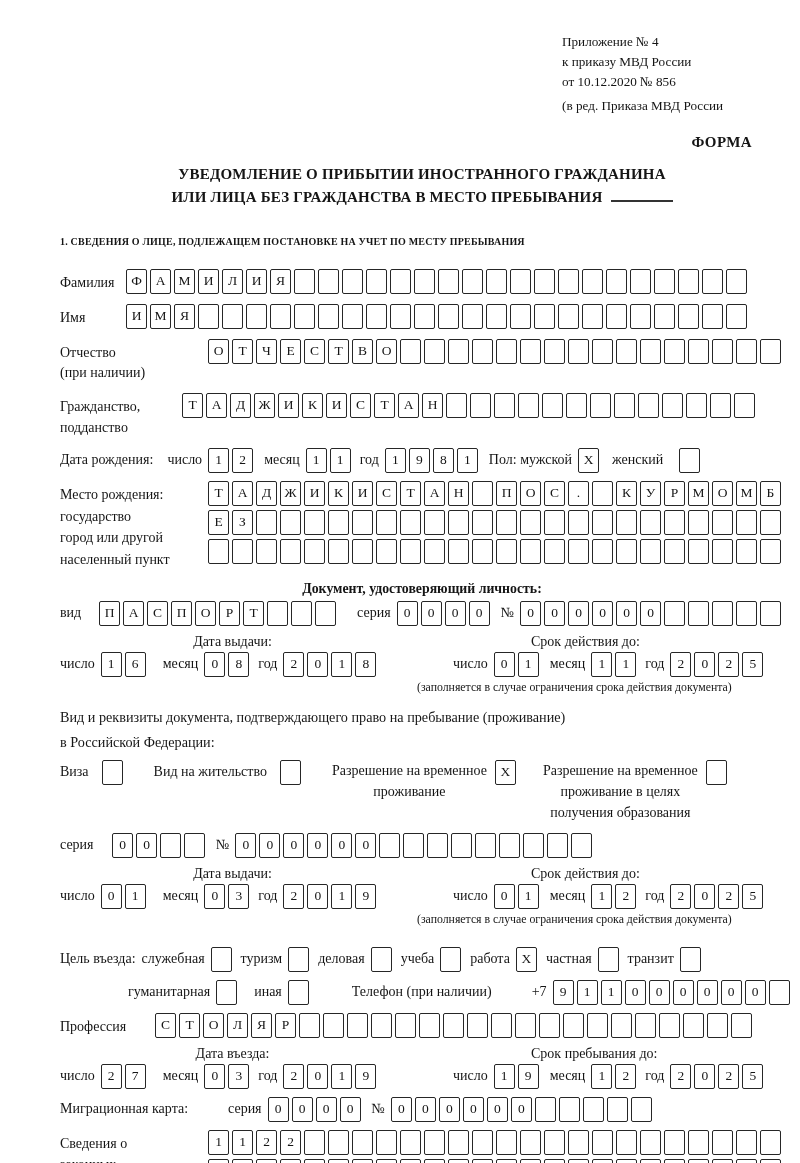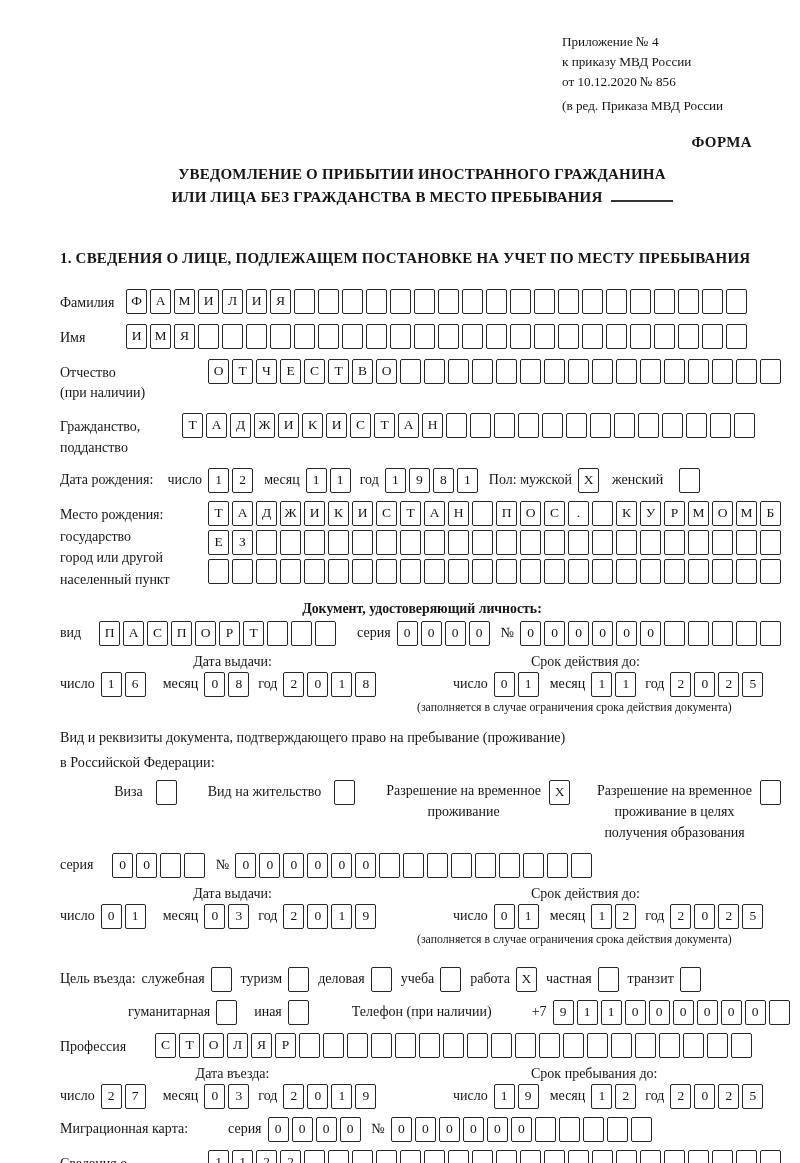--- a/index.html
+++ b/index.html
@@ -11,21 +11,21 @@
   }
   .page { width: 800px; height: 1163px; padding: 32px 16px 8px 60px; }
 
   .annex { margin-left: 502px; font-size: 13.2px; line-height: 1.5; }
   .annex-gap { height: 5px; }
   .forma { text-align: right; padding-right: 32px; font-weight: bold; font-size: 15px; margin-top: 18px; letter-spacing: .4px; }
 
   .title { text-align: center; font-weight: bold; font-size: 15px; line-height: 1.55; margin-top: 12px; letter-spacing: .2px; }
   .blank-line { display: inline-block; width: 62px; height: 13px; border-bottom: 2px solid #333; margin-left: 8px; }
 
-  .sec-heading { font-weight: bold; font-size: 15px; margin-top: 40px; letter-spacing: .2px; }
+  .sec-heading { font-weight: bold; font-size: 10px; margin-top: 26px; letter-spacing: .2px; }
 
   .frow { display: flex; align-items: flex-start; margin-top: 10px; }
   .flabel { font-size: 14px; padding-top: 4px; flex-shrink: 0; line-height: 1.45; }
   .w66 { width: 66px; } .w148 { width: 148px; } .w122 { width: 122px; } .w95 { width: 95px; }
 
   .cells { display: flex; flex-wrap: nowrap; flex-shrink: 0; }
   .cell {
     width: 21px; height: 25px; border: 1.6px solid #262626; border-radius: 2px;
     margin-right: 3px; text-align: center; line-height: 22px; font-size: 13.5px; flex-shrink: 0;
   }
@@ -40,21 +40,21 @@
   .dates { display: flex; margin-top: 8px; }
   .dcol1 { width: 345px; flex-shrink: 0; }
   .dcol2 { flex: 1; padding-left: 48px; }
   .dhead { text-align: center; font-size: 14px; }
   .dcol2 .dhead { text-align: left; padding-left: 78px; }
   .dline { display: flex; align-items: flex-start; margin-top: 2px; }
   .dnote { font-size: 11.8px; margin-top: 3px; white-space: nowrap; margin-left: -36px; }
 
   .intro { margin-top: 10px; line-height: 1.8; font-size: 14.2px; }
 
-  .perm-row { display: flex; align-items: flex-start; margin-top: 4px; justify-content: flex-end; }
+  .perm-row { display: flex; align-items: flex-start; margin-top: 4px; }
   .perm-label-center { text-align: center; line-height: 1.5; }
   .perm-box { margin-left: 8px; padding-top: 0; }
 
   .opt { display: flex; align-items: flex-start; }
   .opt .inline-label { margin-right: 5px; }
 
   .two-col-label { display: flex; }
   .label-col { width: 148px; flex-shrink: 0; line-height: 1.55; padding-top: 3px; }
   .rows-col .cells { margin-bottom: 4px; }
 </style>

